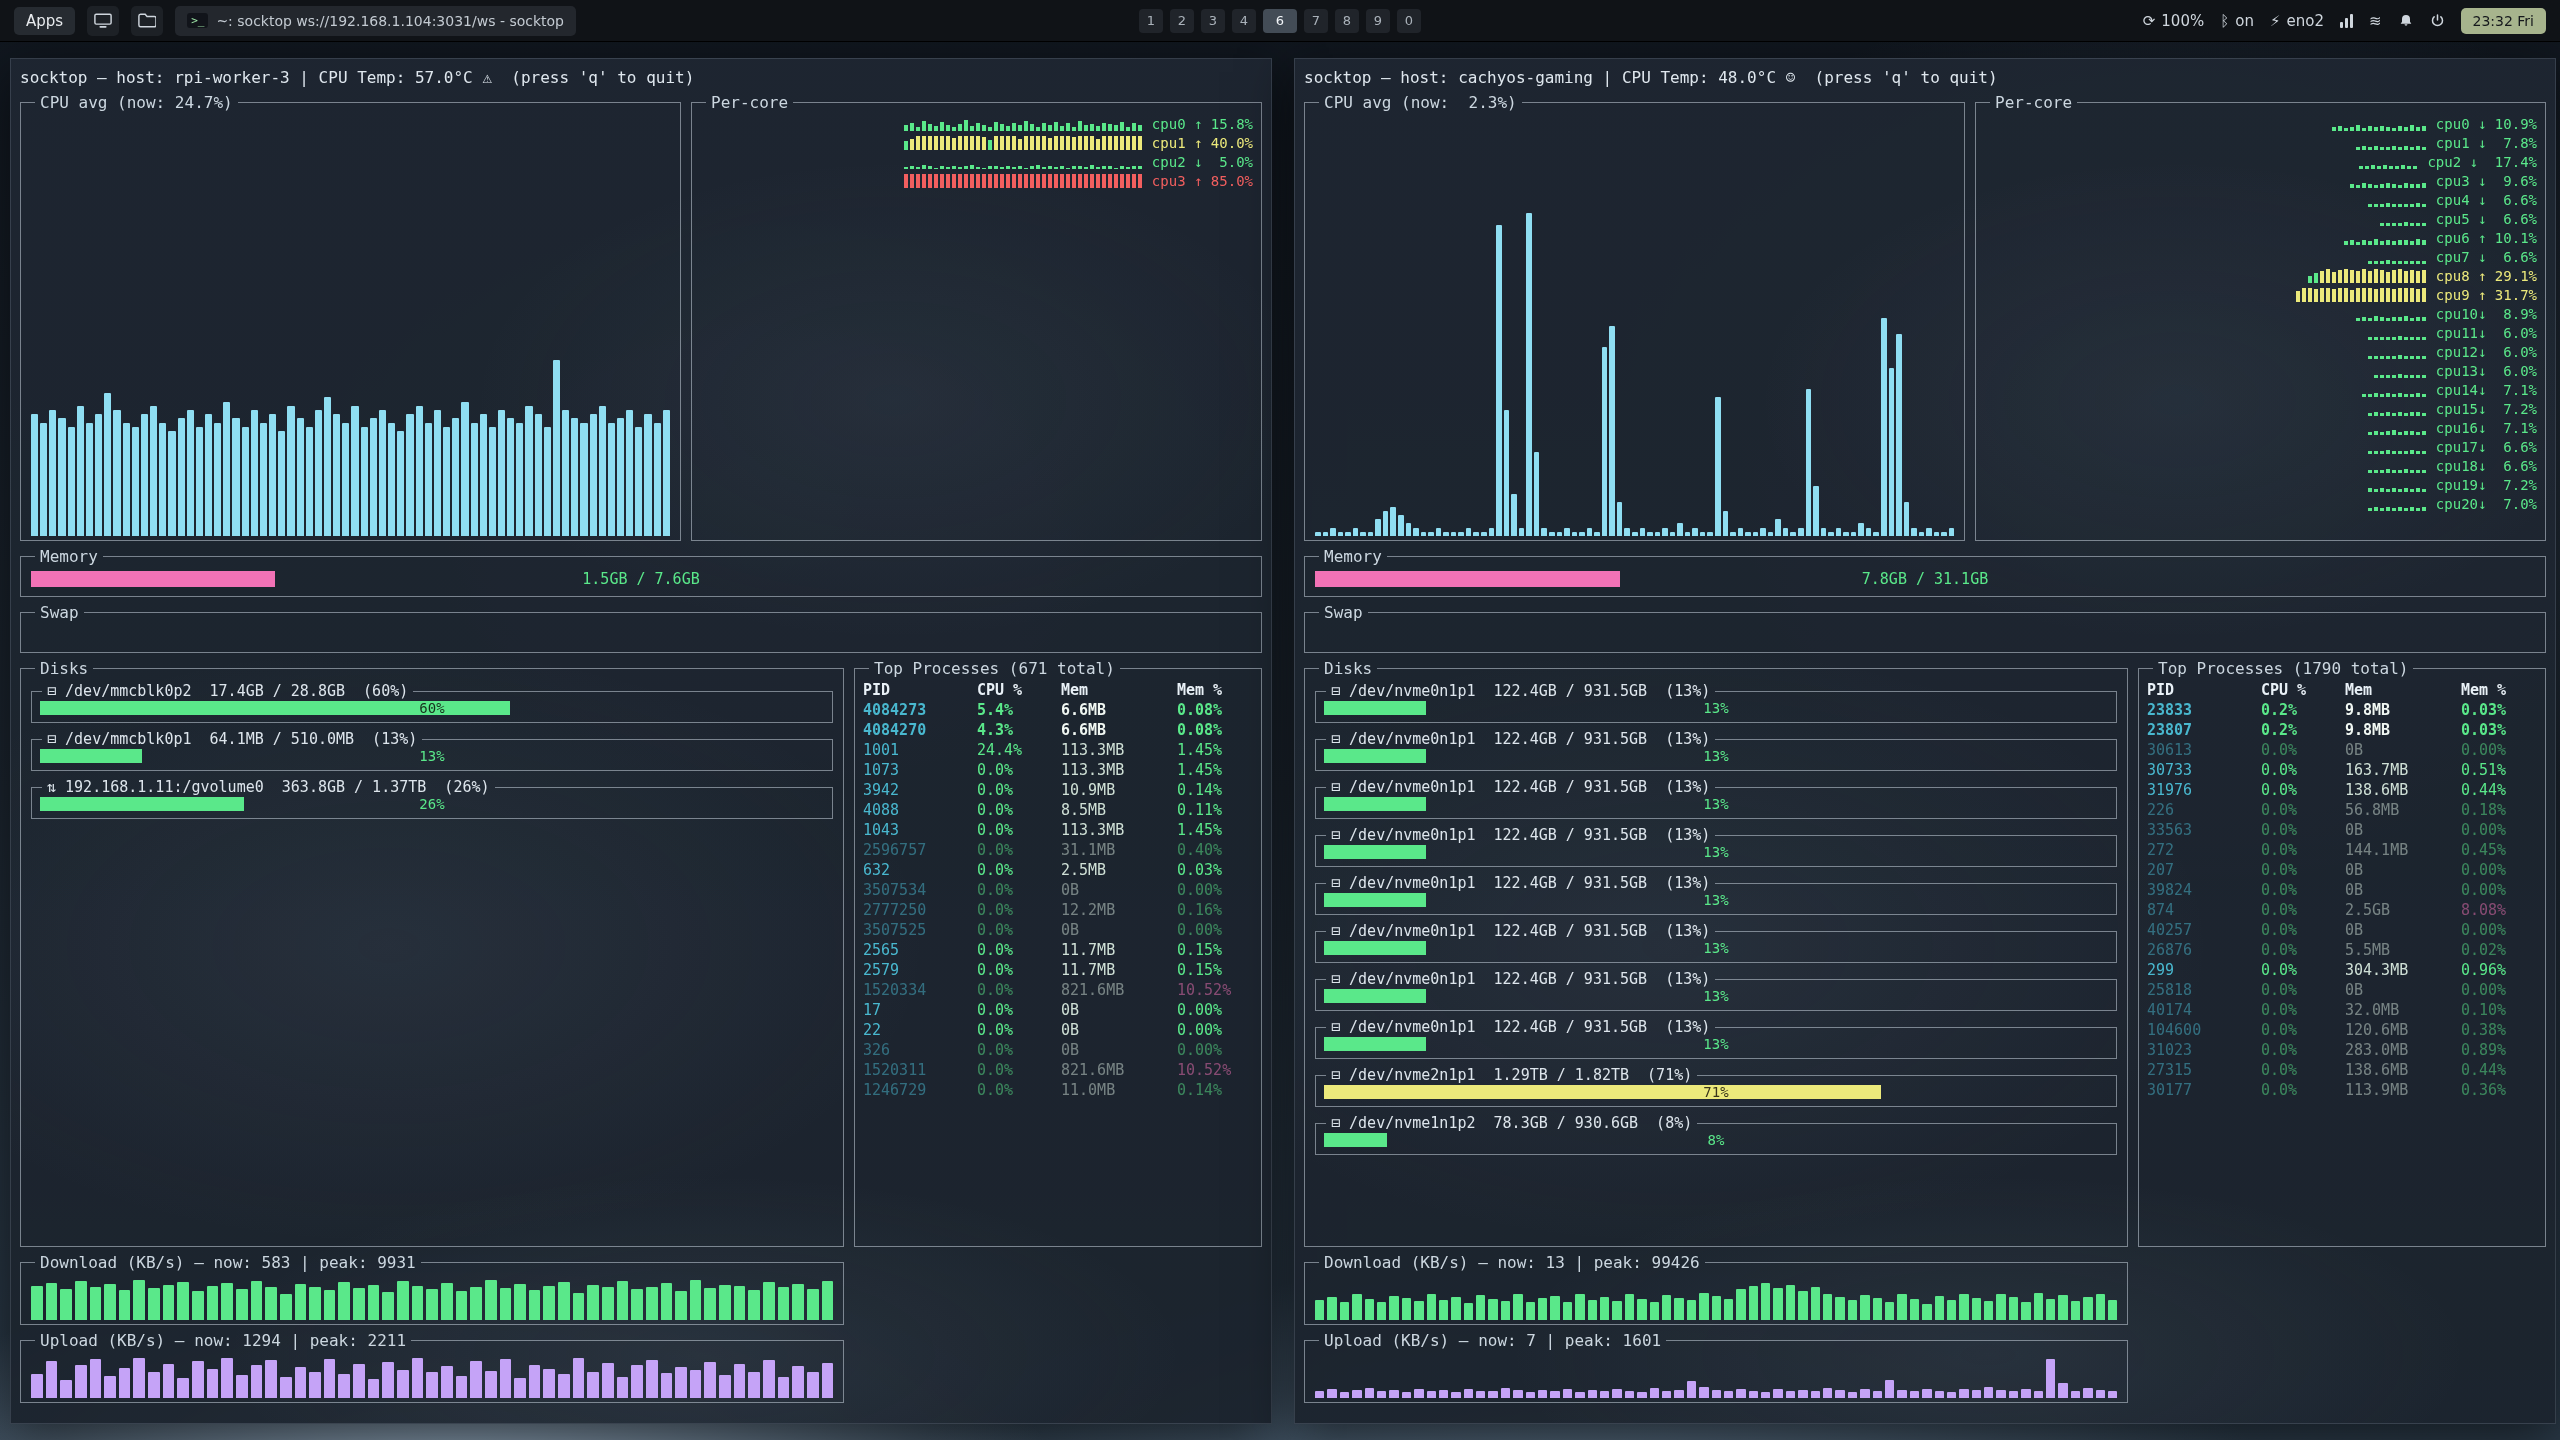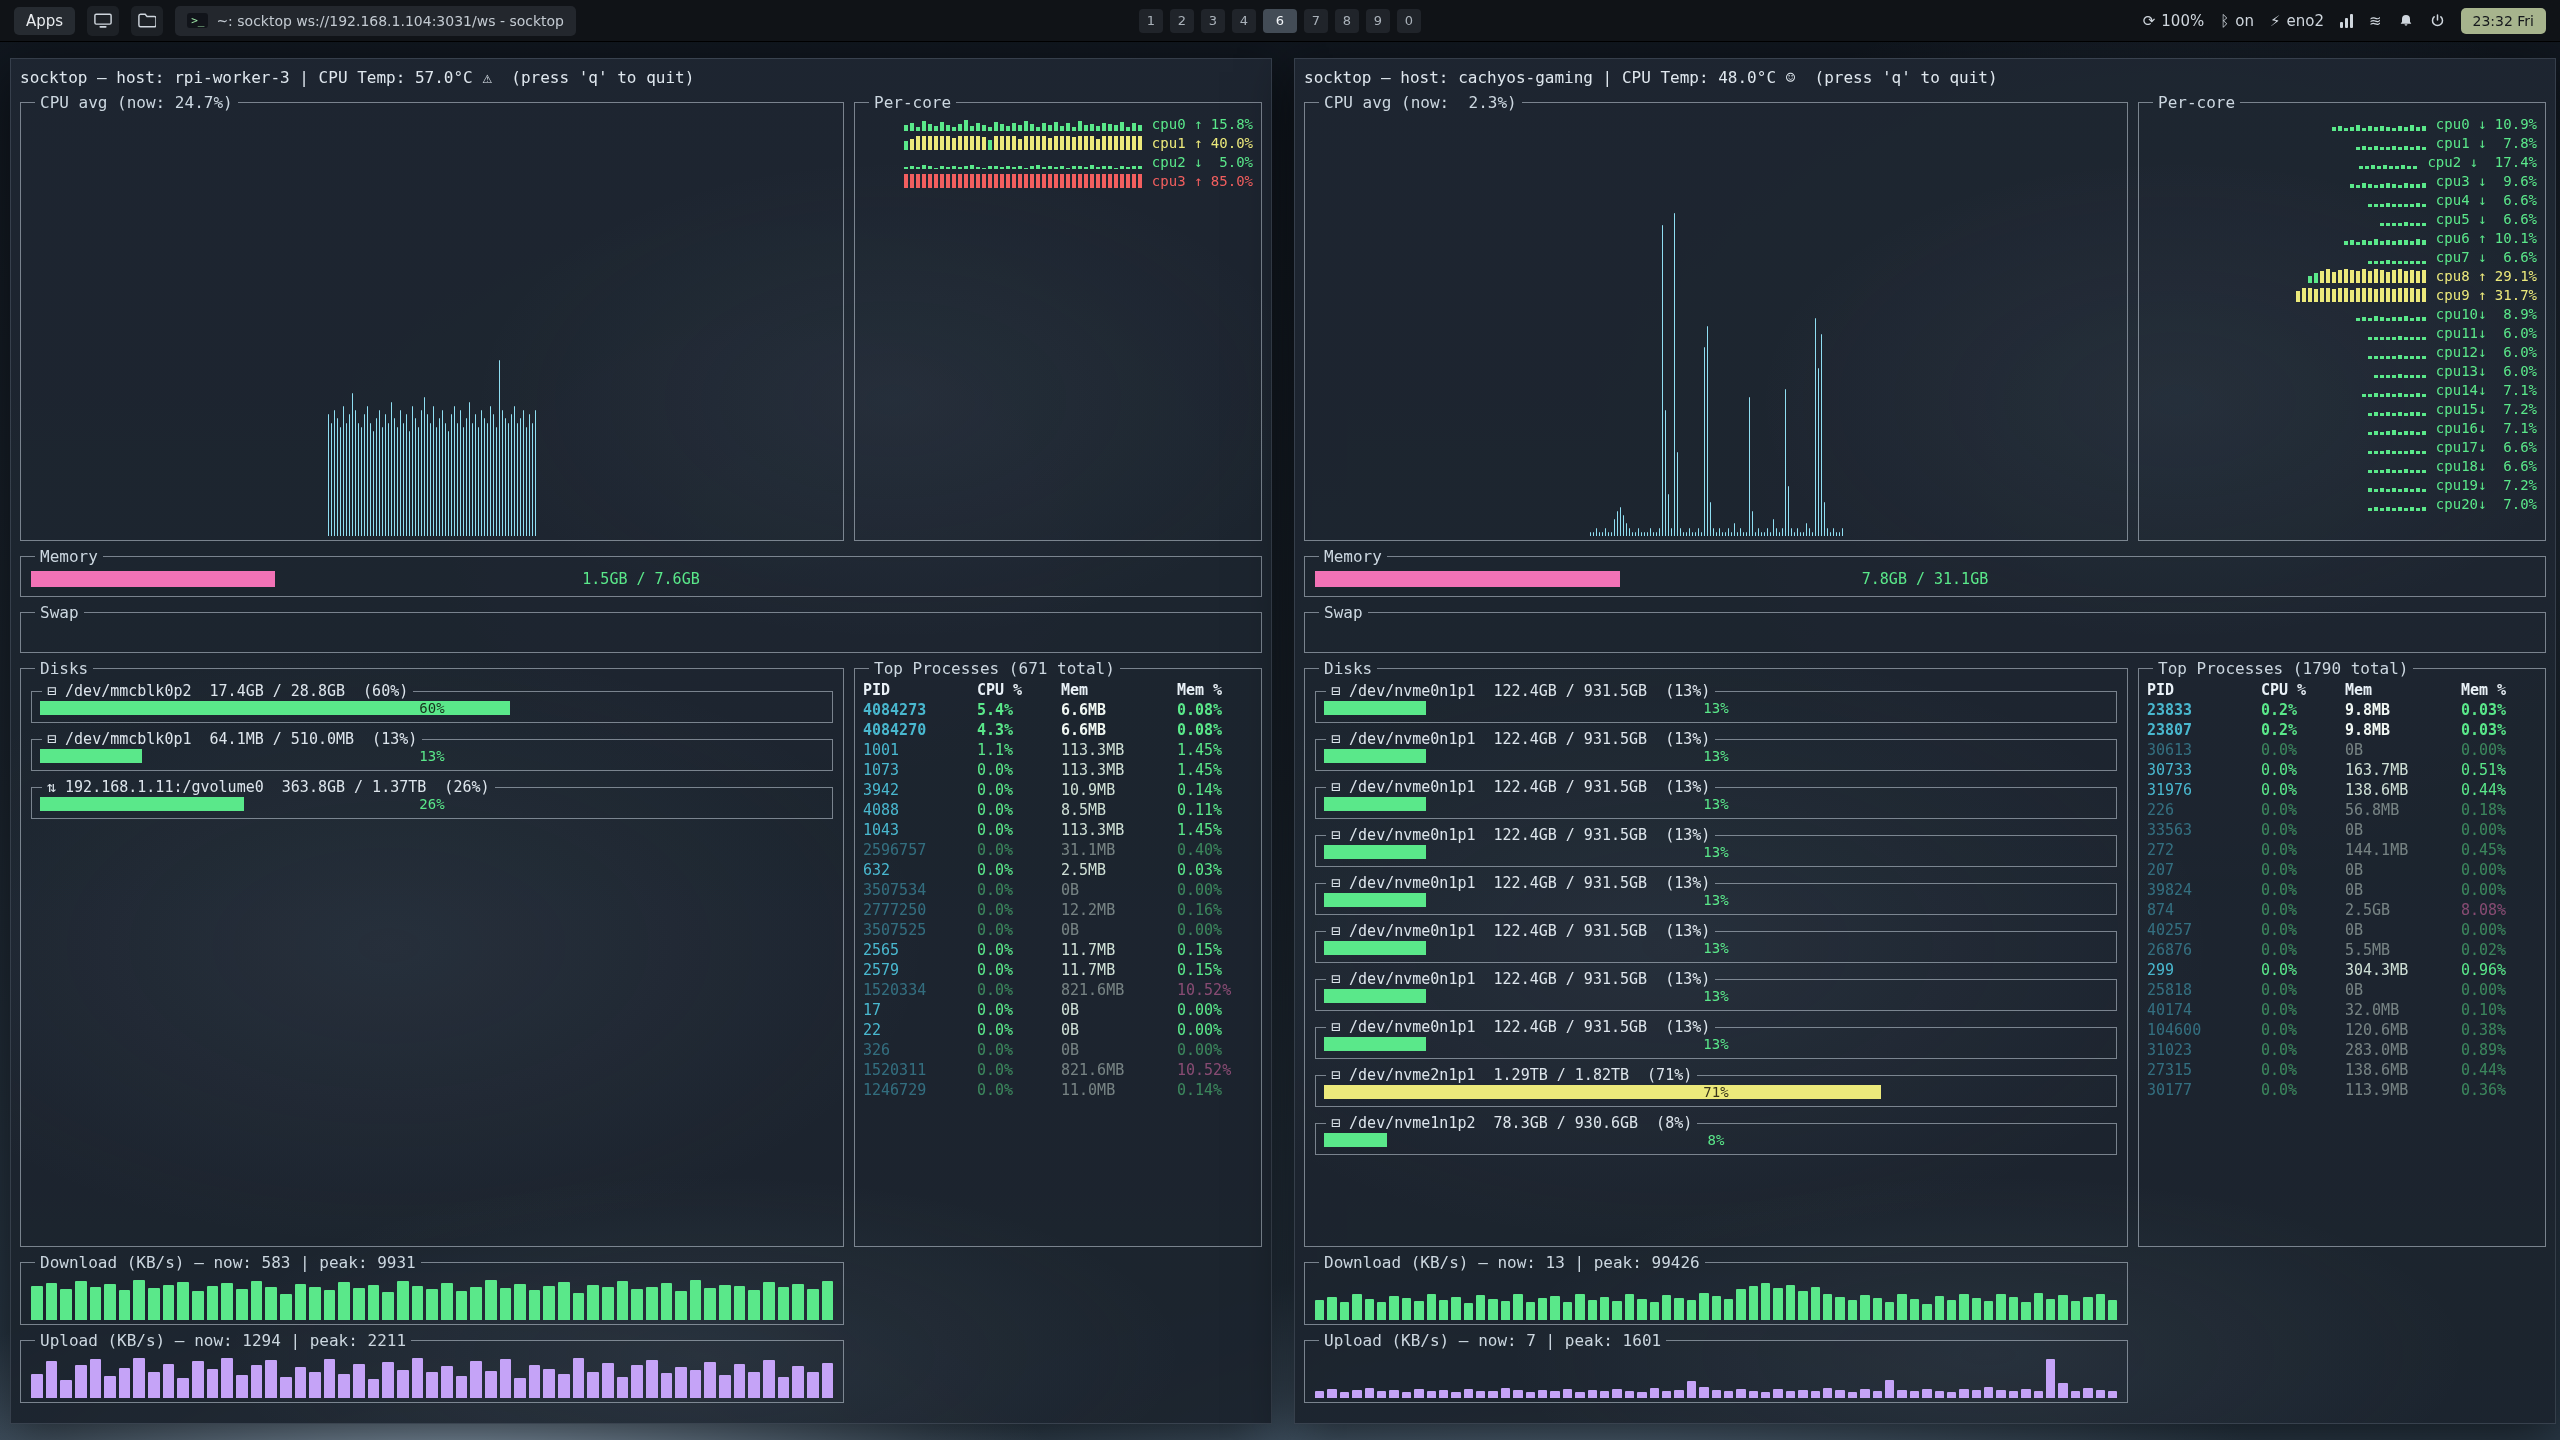--- a/index.html
+++ b/index.html
@@ -58,21 +58,21 @@
     border:1px solid rgba(130,145,160,0.25);
   }
   .win-left{ left:10px; } .win-right{ left:1294px; }
   .win-title{ height:26px; line-height:26px; white-space:pre; color:#dfe7ee; font-size:16px; }
 
   fieldset.panel{ border:1px solid var(--border); min-inline-size:0; padding:2px 8px 4px; }
   fieldset.panel > legend, fieldset.disk > legend{
     padding:0 5px; margin-left:6px; color:#ccd7e0; white-space:pre; font-size:16px;
   }
   .rowA{ display:flex; gap:10px; height:448px; margin-top:2px; }
-  .cpu-panel{ width:824px; display:flex; flex-direction:column;align-items:center; }
+  .cpu-panel{ width:661px; display:flex; flex-direction:column; }
   .chart{ flex:1; display:flex; align-items:flex-end; gap:2px; padding:2px 2px 0; min-height:0; }
   .chart .bar{ flex:1; min-width:1px; border-radius:1px 1px 0 0; }
   .c-cyan .bar{ background:var(--cyan); }
   .c-green .bar{ background:var(--green); }
   .c-purple .bar{ background:var(--purple); }
   .core-panel{ flex:1; display:flex; flex-direction:column; overflow:hidden; }
   .core-row{ display:flex; align-items:center; gap:10px; height:19px; }
   .spark{ flex:1; height:14px; display:flex; align-items:flex-end; justify-content:flex-end; gap:2px; overflow:hidden; }
   .spark i{ width:4px; display:block; }
   .core-label{ white-space:pre; font-size:14px; text-align:right; }
@@ -497,21 +497,21 @@
               <span class="c-memp">0.08%</span>
             </div>
             <div class="prow bold">
               <span class="c-pid">4084270</span>
               <span class="c-cpu">4.3%</span>
               <span class="c-mem">6.6MB</span>
               <span class="c-memp">0.08%</span>
             </div>
             <div class="prow">
               <span class="c-pid">1001</span>
-              <span class="c-cpu">1.1%</span>
+              <span class="c-cpu">24.4%</span>
               <span class="c-mem">113.3MB</span>
               <span class="c-memp">1.45%</span>
             </div>
             <div class="prow">
               <span class="c-pid">1073</span>
               <span class="c-cpu">0.0%</span>
               <span class="c-mem">113.3MB</span>
               <span class="c-memp">1.45%</span>
             </div>
             <div class="prow">

